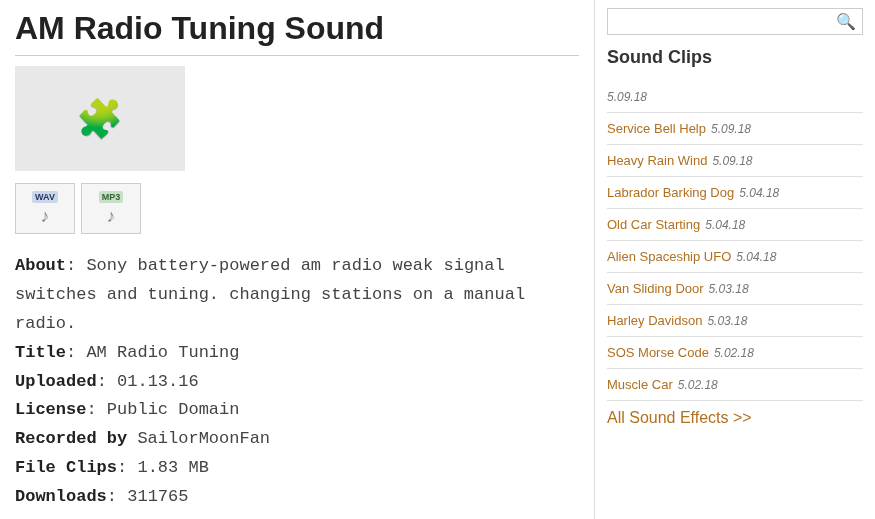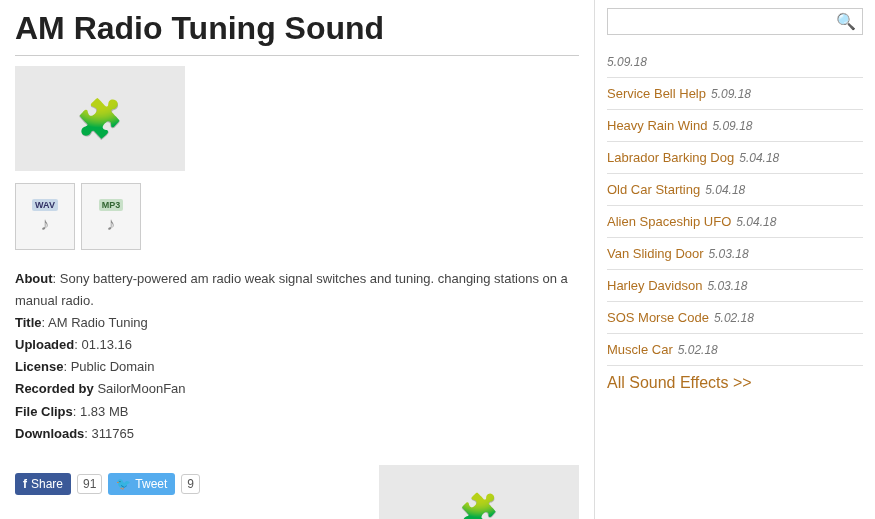--- a/index.html
+++ b/index.html
@@ -46,21 +46,21 @@
       font-size: 38px;
       color: #bbb;
     }
     .file-icons {
       display: flex;
       gap: 6px;
       margin-bottom: 18px;
     }
     .file-icon-box {
       width: 60px;
-      height: 67px;
+      height: 51px;
       border: 1px solid #ccc;
       background: #f5f5f5;
       display: flex;
       flex-direction: column;
       align-items: center;
       justify-content: center;
       cursor: pointer;
       padding: 20px;
     }
     .file-type-label {
@@ -73,22 +73,23 @@
       margin-bottom: 3px;
     }
     .file-type-label.wav { background: #c8d8e8; color: #336; }
     .file-type-label.mp3 { background: #c8e0c8; color: #363; }
     .file-note-icon {
       font-size: 18px;
       color: #888;
     }
     .meta-section {
       line-height: 1.7;
-      font-size: 13px;
+      font-size: 17px;
       color: #444;
+      font-family: Liberation Mono, monospace;
     }
     .meta-section .label {
       font-weight: bold;
       color: #222;
     }
     .ad-placeholder {
       width: 200px;
       height: 90px;
       background: #e8e8e8;
       display: flex;
@@ -249,20 +250,21 @@
       </div>
     </div>
   </div>
 
   <div class="sidebar">
     <div class="search-bar">
       <input class="search-input" type="text" placeholder="" style="">
       <span class="search-icon">🔍</span>
     </div>
 
+    <div class="sound-clips-title">Sound Clips</div>
 
     <div id="clips-list">
         <div class="clip-item">
           <span class="clip-date">5.09.18</span>
         </div>
         <div class="clip-item">
           <a href="#" class="clip-name">Service Bell Help</a> 
           <span class="clip-date">5.09.18</span>
         </div>
         <div class="clip-item">

